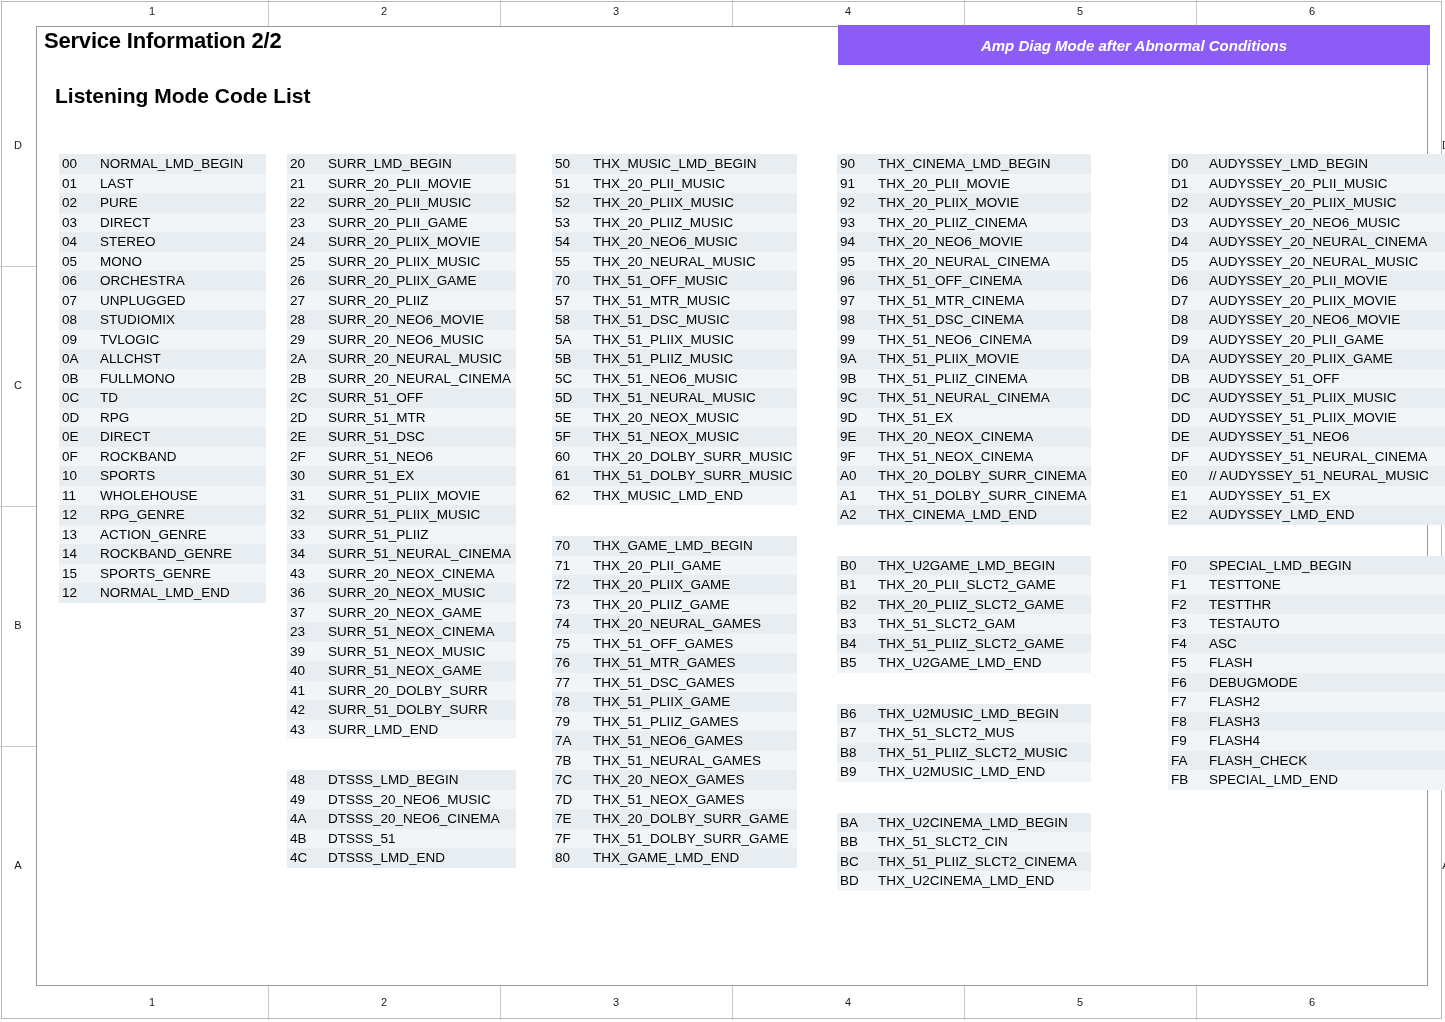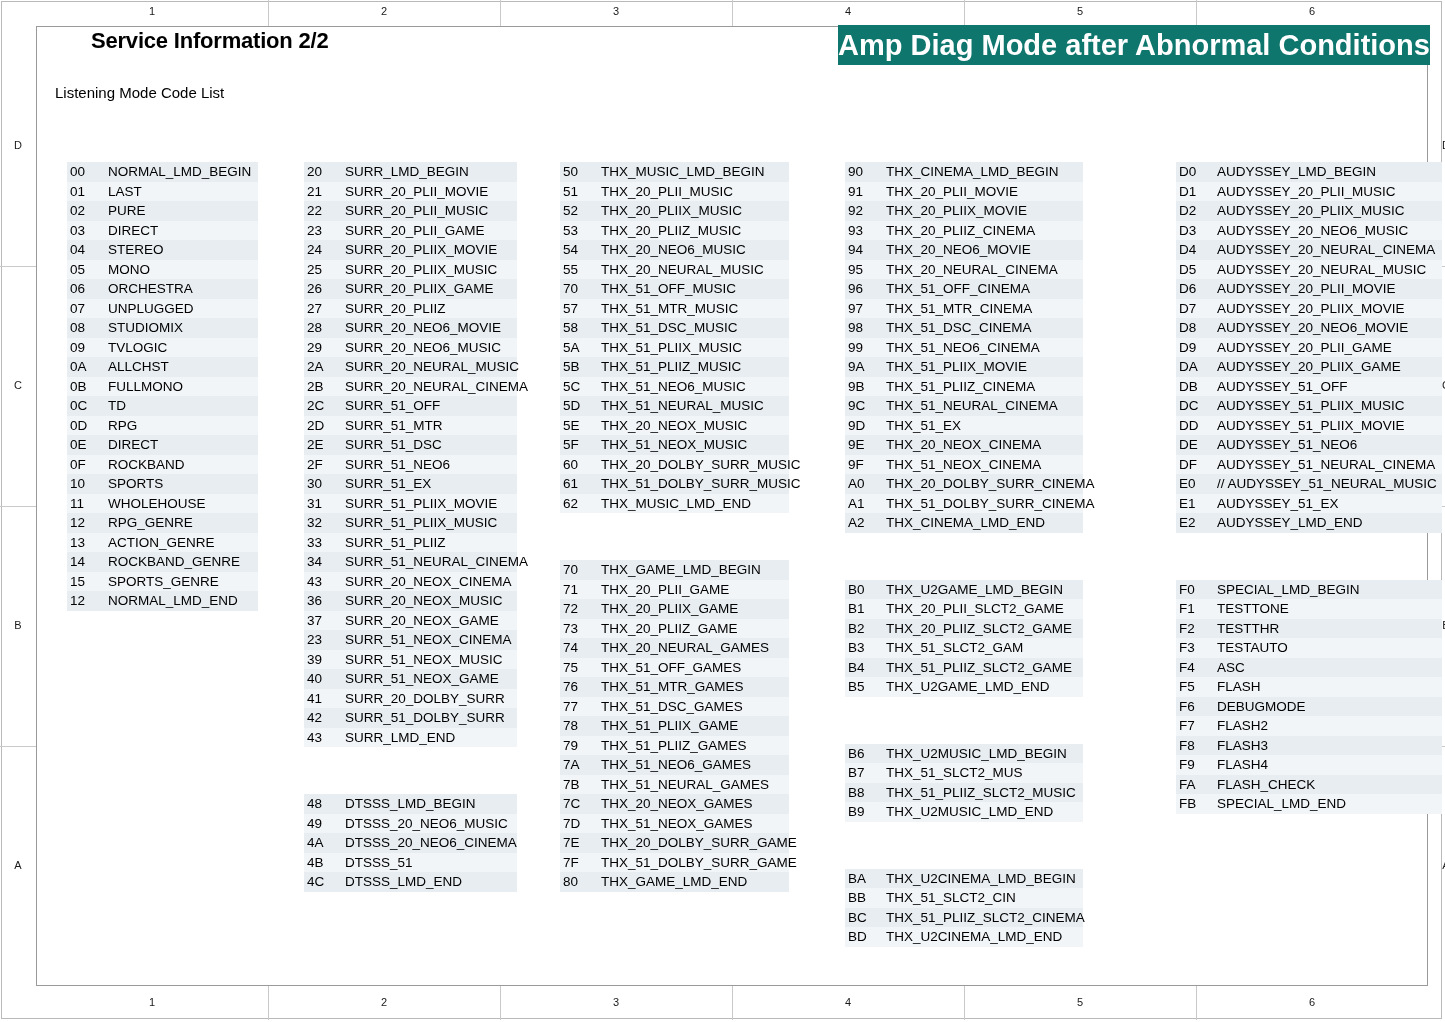--- a/index.html
+++ b/index.html
@@ -66,48 +66,48 @@
   
   #page-title {
     position: absolute;
     left: 44px;
     top: 28px;
     font-size: 22px;
     font-weight: bold;
     color: #000;
     letter-spacing: -0.2px;
     white-space: nowrap;
-    margin-left: 47px;
   }
   #section-title {
     position: absolute;
     left: 55px;
     top: 84px;
-    font-size: 15px;
-    font-weight: normal;
+    font-size: 21px;
+    font-weight: bold;
     color: #000;
     white-space: nowrap;
   }
 
   
   #banner-title {
     position: absolute;
     left: 838px;
     top: 25px;
     width: 592px;
     height: 40px;
-    background: #0f766e;
+    background: #8b5cf6;
     color: #fff;
-    font-size: 29px;
+    font-size: 15px;
     font-weight: bold;
     display: flex;
     align-items: center;
     justify-content: center;
     letter-spacing: 0px;
     white-space: nowrap;
+    font-style: italic;
   }
 
   
   #banner-common {
     position: absolute;
     left: 1184px;
     top: 980px;
     width: 246px;
     height: 25px;
     background: #000;
@@ -124,21 +124,21 @@
     position: absolute;
     left: 0;
     top: 150px;
     width: 1445px;
   }
   .code-col {
     position: absolute;
     top: 0;
   }
   .code-group {
-    margin: 12px;
+    margin: 4px;
   }
   .group-gap {
     height: 23px;
   }
   .code-row {
     display: flex;
     height: 19.5px;
     line-height: 19.5px;
     background: #e8edf2;
     font-size: 13.5px;
@@ -300,21 +300,21 @@
           <div class="code-row alt">
             <span class="code-hex">15</span>
             <span class="code-name">SPORTS_GENRE</span>
           </div>
           <div class="code-row">
             <span class="code-hex">12</span>
             <span class="code-name">NORMAL_LMD_END</span>
           </div>
         </div>
       </div>
-      <div class="code-col" style="left: 292px; width: 237px;">
+      <div class="code-col" style="left: 283px; width: 237px;">
         <div class="code-group">
           <div class="code-row">
             <span class="code-hex">20</span>
             <span class="code-name">SURR_LMD_BEGIN</span>
           </div>
           <div class="code-row alt">
             <span class="code-hex">21</span>
             <span class="code-name">SURR_20_PLII_MOVIE</span>
           </div>
           <div class="code-row">

